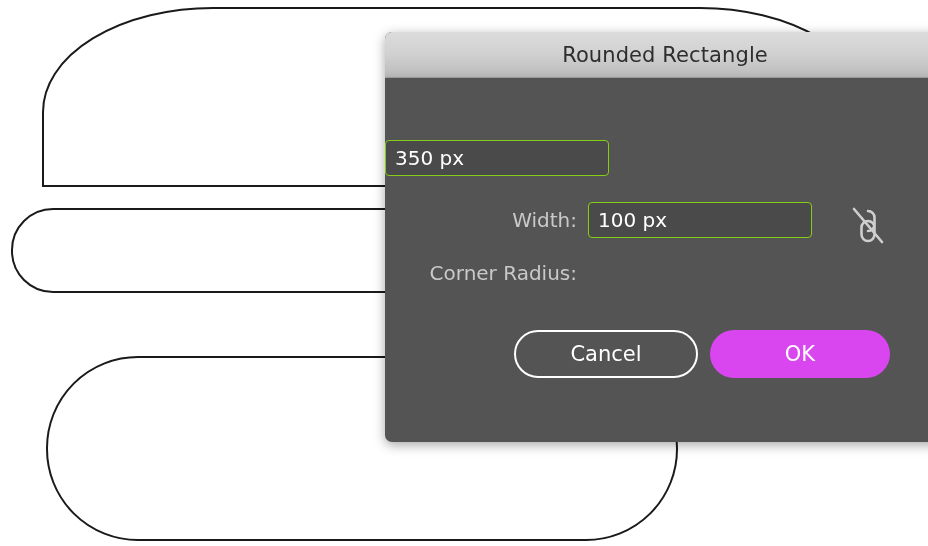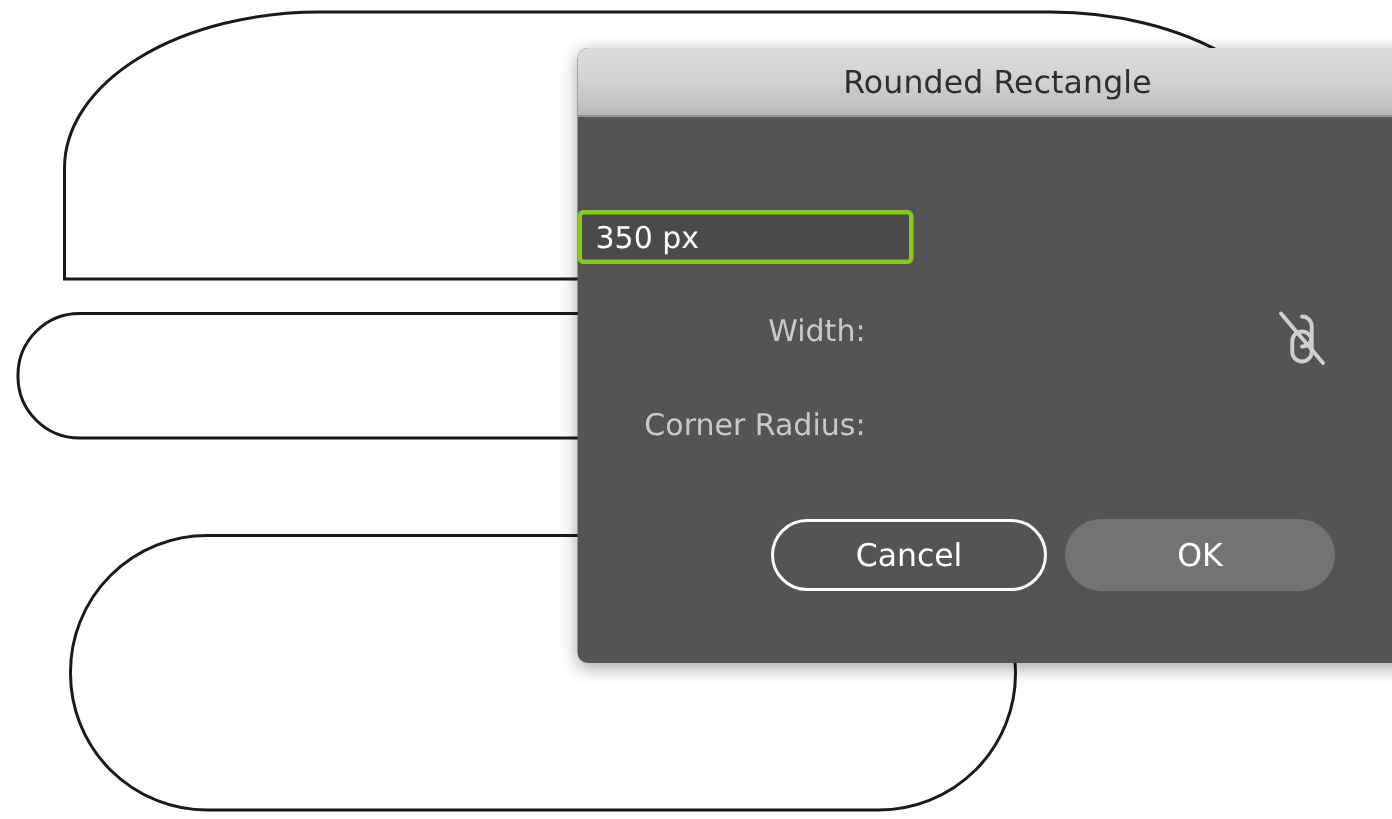--- a/index.html
+++ b/index.html
@@ -60,38 +60,38 @@
   .field-row {
     position: absolute;
     left: 0;
     width: 536px;
     height: 36px;
     display: flex;
     align-items: center;
   }
   .field-row.r0 { top: 62px; }
   .field-row.r1 { top: 124px; }
-  .field-row.r2 { top: 187px; }
+  .field-row.r2 { top: 177px; }
 
   .field-label {
     width: 203px;           
     text-align: right;
     padding-right: 11px;
     box-sizing: border-box;
     font-size: 20px;
     color: #c9c9c9;
     white-space: nowrap;
   }
 
   .field-input {
     width: 224px;
     height: 36px;
     box-sizing: border-box;
     background: #4a4a4a;
-    border: 3px solid #84cc16;
+    border: 1px solid #84cc16;
     border-radius: 4px;
     color: #ffffff;
     font-size: 20px;
     font-family: inherit;
     padding: 0 9px;
     outline: none;
   }
 
   
   #link-toggle {
@@ -103,21 +103,21 @@
     background: none;
     border: none;
     padding: 0;
     cursor: pointer;
   }
 
   
   #button-row {
     position: absolute;
     left: 0;
-    top: 268px;
+    top: 252px;
     width: 536px;
     height: 50px;
   }
   .btn {
     position: absolute;
     height: 48px;
     border-radius: 24px;
     font-size: 21px;
     font-family: inherit;
     cursor: pointer;
@@ -129,21 +129,21 @@
   #cancel-button {
     left: 129px;   
     width: 184px;
     background: transparent;
     border: 2px solid #ffffff;
     color: #ffffff;
   }
   #ok-button {
     left: 325px;   
     width: 180px;
-    background: #737373;
+    background: #d946ef;
     border: none;
     color: #ffffff;
   }
 </style>
 </head>
 <body>
 
 <svg id="canvas-artwork" viewBox="0 0 928 546" width="928" height="546" xmlns="http://www.w3.org/2000/svg">
 
   <path d="M 43,186 L 43,112 A 170 104 0 0 1 213,8 L 700,8 A 170 104 0 0 1 870,112 L 870,186 Z" fill="#ffffff" stroke="#1a1a1a" stroke-width="2"></path>
@@ -160,20 +160,21 @@
   </div>
 
   <div id="dialog-body">
 
     <div class="field-row r0">
       <input class="field-input" type="text" value="350 px" style="">
     </div>
 
     <div class="field-row r1">
       <span class="field-label">Width:</span>
+      <input class="field-input" type="text" value="100 px" style="">
     </div>
 
     <div class="field-row r2">
       <span class="field-label">Corner Radius:</span>
     </div>
 
     <button id="link-toggle">
       <svg viewBox="0 0 40 44" width="40" height="44" xmlns="http://www.w3.org/2000/svg">
         <path d="M20 7 a6.5 6.5 0 0 1 6.5 6.5 v7 a6.5 6.5 0 0 1 -6.5 6.5" fill="none" stroke="#cfcfcf" stroke-width="2.6" stroke-linecap="round"></path>
         <path d="M20 17 a6.5 6.5 0 0 1 6.5 6.5 v7 a6.5 6.5 0 0 1 -13 0 v-7 a6.5 6.5 0 0 1 6.5 -6.5" fill="none" stroke="#cfcfcf" stroke-width="2.6" stroke-linecap="round"></path>

